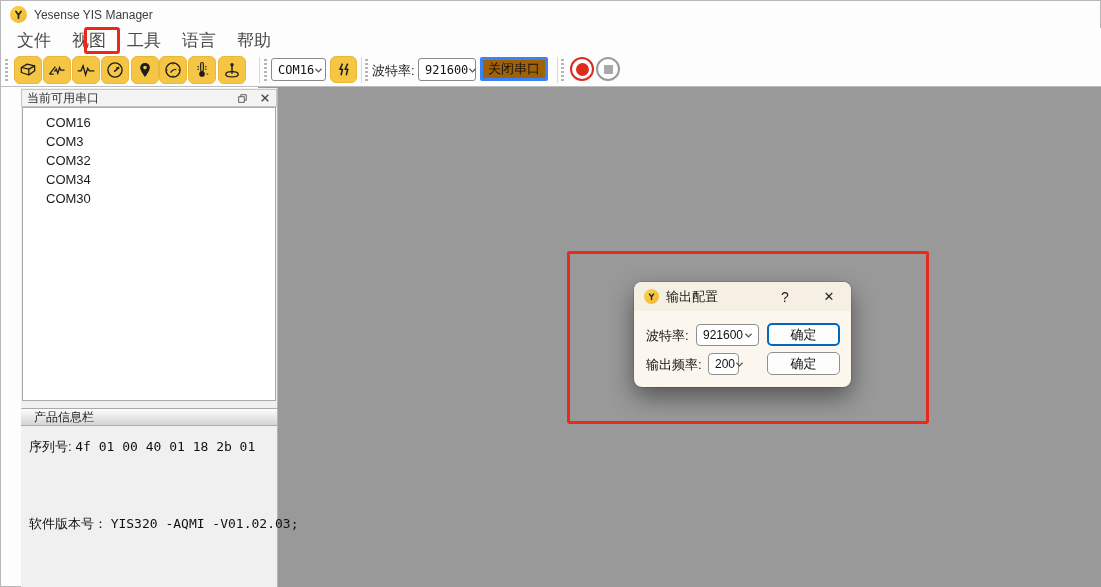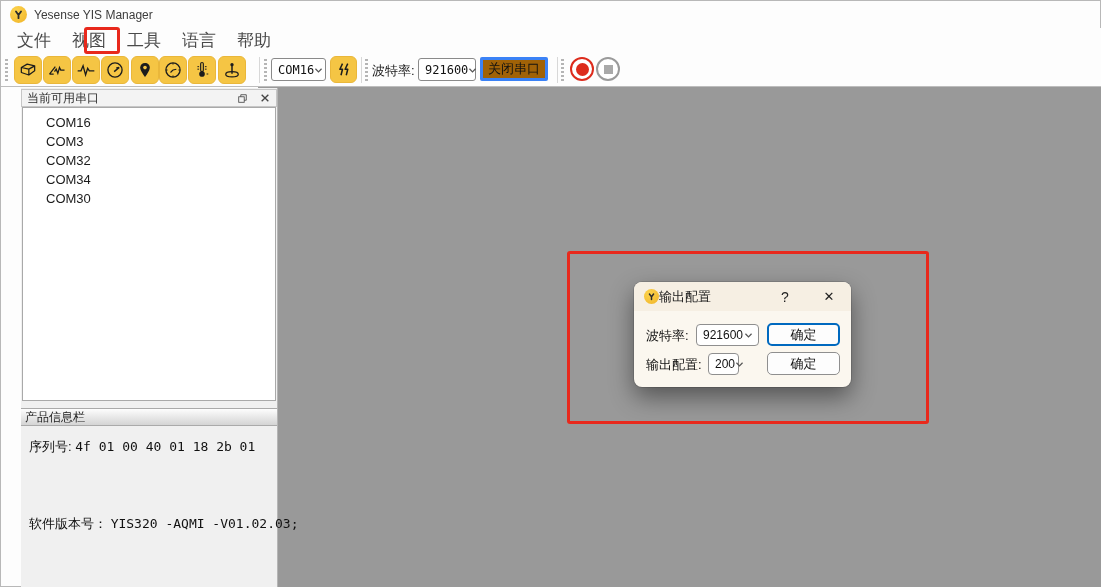--- a/index.html
+++ b/index.html
@@ -33,32 +33,32 @@
   .stop-sq { width:9px; height:9px; background:#a9a9a9; }
 
   
   .dock { position:absolute; left:0; top:87px; width:257px; height:500px; background:#f0f0f0; border-right:1px solid #b5b5b5;margin-left:20px; }
   .dock-header { position:absolute; left:0; top:1px; width:256px; height:18px; background:#f3f3f3; border:1px solid #c6c6c6; display:flex; align-items:center; padding:0 5px; }
   .dock-title { font-size:12px; color:#2e2e2e; }
   .dock-header .hbtns { margin-left:auto; display:flex; gap:9px; align-items:center; }
   .hbtn { width:13px; height:13px; display:flex; align-items:center; justify-content:center; color:#444; font-size:11px; cursor:pointer; }
   .port-list { position:absolute; left:1px; top:19px; width:254px; height:294px; background:#fff; border:1px solid #a9a9a9; padding-top:5px; }
   .port-item { height:19px; line-height:19px; padding-left:23px; font-size:13px; color:#1c1c1c; cursor:pointer; }
-  .info-header { position:absolute; left:0; top:320px; width:256px; height:18px; background:linear-gradient(#fdfdfd,#d4d4d4); border-top:1px solid #aaa; border-bottom:1px solid #aaa; display:flex; align-items:center; padding-left:4px; font-size:12px; color:#222; }
+  .info-header { position:absolute; left:0; top:320px; width:256px; height:18px; background:linear-gradient(#fdfdfd,#d4d4d4); border-top:1px solid #aaa; border-bottom:1px solid #aaa; display:flex; align-items:center; padding-left:13px; font-size:12px; color:#222; }
   .info-line { position:absolute; left:8px; font-size:13px; color:#111; white-space:nowrap; }
   .mono { font-family:"DejaVu Sans Mono","Liberation Mono",monospace; font-size:13px;text-align:right; }
 
   
   .workspace { position:absolute; left:257px; top:86px; width:844px; height:501px; background:#999999; }
 
   
   .dialog { position:absolute; left:633px; top:281px; width:217px; height:105px; border-radius:8px; background:#fbf7ef; box-shadow:0 10px 24px rgba(0,0,0,.45), 0 0 0 1px rgba(0,0,0,.12); }
   .dialog-titlebar { position:absolute; left:0; top:0; width:217px; height:29px; background:#f6efe3; border-radius:8px 8px 0 0; display:flex; align-items:center; }
   .dlg-logo { width:15px; height:15px; border-radius:50%; background:radial-gradient(circle at 35% 30%, #fcd34d, #f0b429); margin-left:10px; display:flex; align-items:center; justify-content:center; }
-  .dlg-title { margin-left:0; font-size:13px; color:#1a1a1a; }
+  .dlg-title { margin-left:7px; font-size:13px; color:#1a1a1a; }
   .dlg-help { position:absolute; left:140px; top:0; width:22px; height:29px; display:flex; align-items:center; justify-content:center; font-size:14px; color:#222; cursor:pointer; }
   .dlg-close { position:absolute; left:182px; top:0; width:26px; height:29px; display:flex; align-items:center; justify-content:center; font-size:13px; color:#222; cursor:pointer; }
   .dlg-label { position:absolute; left:12px; font-size:13px; color:#111; }
   .dlg-combo { position:absolute; height:22px; background:#fff; border:1px solid #8f8f8f; border-radius:4px; display:flex; align-items:center; padding-left:6px; font-size:12px; color:#111; cursor:pointer; }
   .dlg-combo .chev { margin-left:auto; margin-right:5px; color:#555; }
   .dlg-btn { position:absolute; left:133px; width:73px; height:23px; background:#fdfdfd; border-radius:5px; font-size:13px; color:#111; display:flex; align-items:center; justify-content:center; cursor:pointer; }
   .dlg-btn.default { border:2px solid #0069bf; }
   .dlg-btn.normal { border:1px solid #8f8f8f; }
 
   
@@ -232,21 +232,21 @@
     <span class="dlg-label" style="top:45px">波特率:</span>
     <div class="dlg-combo" style="left:62px; top:42px; width:63px;">
       <span>921600</span>
       <span class="chev">
         <svg width="9" height="7" viewBox="0 0 10 8">
             <path d="M1.5 2 L5 5.5 L8.5 2" fill="none" stroke="#555" stroke-width="1.4"></path>
           </svg></span>
     </div>
     <div class="dlg-btn default" style="top:41px">确定</div>
 
-    <span class="dlg-label" style="top:74px">输出配置:</span>
+    <span class="dlg-label" style="top:74px">输出频率:</span>
     <div class="dlg-combo" style="left:74px; top:71px; width:31px;">
       <span>200</span>
       <span class="chev">
         <svg width="9" height="7" viewBox="0 0 10 8">
             <path d="M1.5 2 L5 5.5 L8.5 2" fill="none" stroke="#555" stroke-width="1.4"></path>
           </svg></span>
     </div>
     <div class="dlg-btn normal" style="top:70px">确定</div>
   </div>
 

